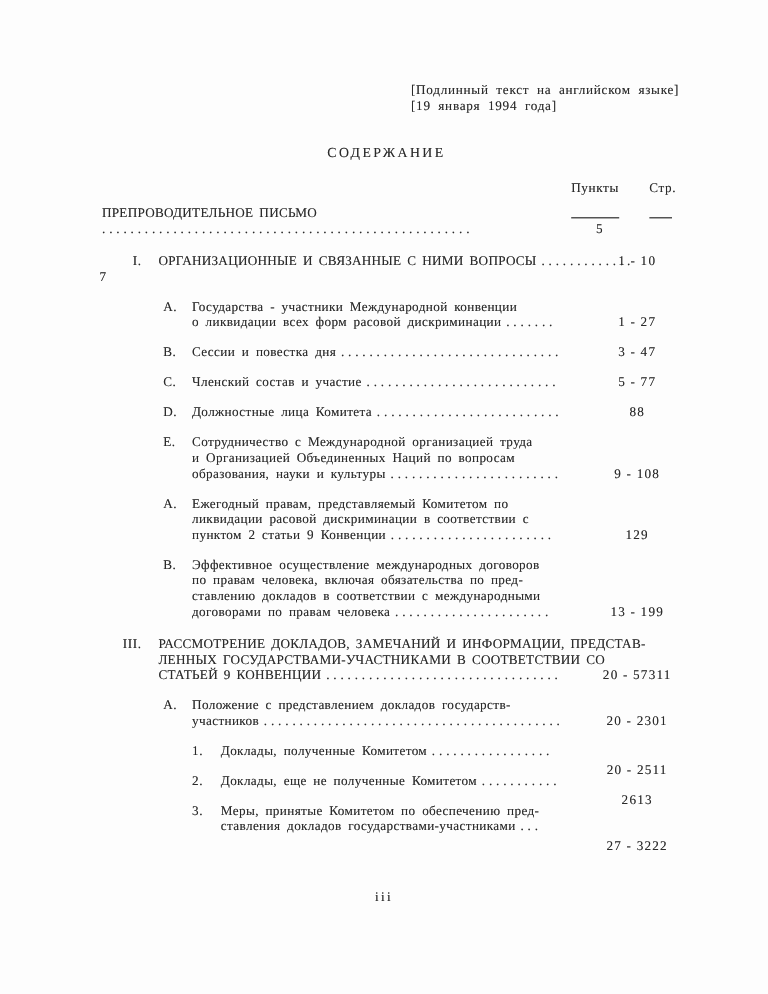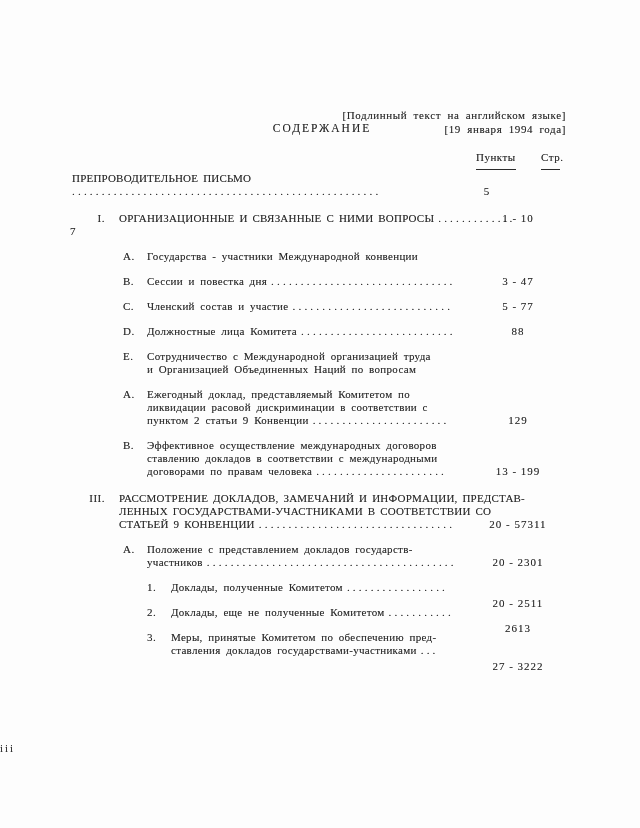--- a/index.html
+++ b/index.html
@@ -12,37 +12,37 @@
     width:640px;height:828px;
     background:var(--paper);
     color:var(--ink);
     font-family:"Liberation Serif","DejaVu Serif",serif;
     font-size:11px;
     overflow:hidden;
     text-shadow:0 0 .5px rgba(43,43,43,.45);
   }
   .src-note{
     position:absolute;top:68px;right:74px;
-    text-align:right;line-height:14px;
-    letter-spacing:.6px;word-spacing:3px;margin-top:40px;
+    text-align:left;line-height:14px;
+    letter-spacing:.6px;word-spacing:3px;
   }
   .doc-title{
     position:absolute;top:122px;left:4px;right:0;
     text-align:center;
     font-size:11.5px;letter-spacing:2px;word-spacing:5px;
   }
   .colhead{
     position:absolute;top:151px;
     letter-spacing:.5px;
   }
-  .colhead .u{border-bottom:1px solid var(--ink);padding-bottom:6px;}
+  .colhead .u{border-bottom:1px solid var(--ink);padding-bottom:18px;}
   .colhead.items{left:476px;}
   .colhead.page{left:541px;}
   .entries{
-    position:absolute;top:172px;left:0;width:556px;
+    position:absolute;top:172px;left:13px;width:556px;
   }
   .entry{position:relative;}
   .entry .line{position:relative;height:13px;line-height:13px;white-space:nowrap;}
   .lvl-plain  {margin-left:72px;margin-top:12px;}
   .lvl-section{margin-left:119px;margin-top:14px;}
   .lvl-letter {margin-left:147px;margin-top:12px;}
   .lvl-number {margin-left:171px;margin-top:12px;}
   .entry:first-child{margin-top:0;}
   .marker{position:absolute;top:0;letter-spacing:.5px;}
   .lvl-section .marker{left:-47px;width:33px;text-align:right;}
@@ -52,21 +52,21 @@
   .dots{letter-spacing:3.2px;padding-left:4px;}
   .dots:first-child{padding-left:0;}
   .ref{position:absolute;top:0;width:100px;text-align:center;letter-spacing:1px;}
   .lvl-plain   .ref{left:365px;}
   .lvl-section .ref{left:349px;}
   .lvl-letter  .ref{left:321px;}
   .lvl-number  .ref{left:297px;margin-top:16px;}
   .line.ind-margin{margin-left:-49px;}
   .page-num{
     position:absolute;top:742px;left:0;right:0;
-    text-align:left;letter-spacing:2px;
+    text-align:center;letter-spacing:2px;
   }
 </style>
 </head>
 <body>
 
 <div class="page">
 
   <div class="src-note">
     <div>[Подлинный текст на английском языке]</div>
     <div>[19 января 1994 года]</div>
@@ -81,41 +81,44 @@
       <div class="entry lvl-plain">
         <div class="line"><span class="txt">ПРЕПРОВОДИТЕЛЬНОЕ ПИСЬМО</span></div>
         <div class="line"><span class="dots">....................................................</span><span class="ref">5</span></div>
       </div>
       <div class="entry lvl-section">
         <div class="line"><span class="marker">I.</span><span class="txt">ОРГАНИЗАЦИОННЫЕ И СВЯЗАННЫЕ С НИМИ ВОПРОСЫ</span><span class="dots">.............</span><span class="ref">1 - 10</span></div>
         <div class="line ind-margin"><span class="txt">7</span></div>
       </div>
       <div class="entry lvl-letter">
         <div class="line"><span class="marker">A.</span><span class="txt">Государства - участники Международной конвенции</span></div>
+        <div class="line"><span class="txt">о ликвидации всех форм расовой дискриминации</span><span class="dots">.......</span><span class="ref">1 - 27</span></div>
       </div>
       <div class="entry lvl-letter">
         <div class="line"><span class="marker">B.</span><span class="txt">Сессии и повестка дня</span><span class="dots">...............................</span><span class="ref">3 - 47</span></div>
       </div>
       <div class="entry lvl-letter">
         <div class="line"><span class="marker">C.</span><span class="txt">Членский состав и участие</span><span class="dots">...........................</span><span class="ref">5 - 77</span></div>
       </div>
       <div class="entry lvl-letter">
         <div class="line"><span class="marker">D.</span><span class="txt">Должностные лица Комитета</span><span class="dots">..........................</span><span class="ref">88</span></div>
       </div>
       <div class="entry lvl-letter">
         <div class="line"><span class="marker">E.</span><span class="txt">Сотрудничество с Международной организацией труда</span></div>
         <div class="line"><span class="txt">и Организацией Объединенных Наций по вопросам</span></div>
+        <div class="line"><span class="txt">образования, науки и культуры</span><span class="dots">........................</span><span class="ref">9 - 108</span></div>
       </div>
       <div class="entry lvl-letter">
-        <div class="line"><span class="marker">A.</span><span class="txt">Ежегодный доклад, представляемый Комитетом по</span></div>
+        <div class="line"><span class="marker">A.</span><span class="txt">Ежегодный правам, представляемый Комитетом по</span></div>
         <div class="line"><span class="txt">ликвидации расовой дискриминации в соответствии с</span></div>
         <div class="line"><span class="txt">пунктом 2 статьи 9 Конвенции</span><span class="dots">.......................</span><span class="ref">129</span></div>
       </div>
       <div class="entry lvl-letter">
         <div class="line"><span class="marker">B.</span><span class="txt">Эффективное осуществление международных договоров</span></div>
+        <div class="line"><span class="txt">по правам человека, включая обязательства по пред-</span></div>
         <div class="line"><span class="txt">ставлению докладов в соответствии с международными</span></div>
         <div class="line"><span class="txt">договорами по правам человека</span><span class="dots">......................</span><span class="ref">13 - 199</span></div>
       </div>
       <div class="entry lvl-section">
         <div class="line"><span class="marker">III.</span><span class="txt">РАССМОТРЕНИЕ ДОКЛАДОВ, ЗАМЕЧАНИЙ И ИНФОРМАЦИИ, ПРЕДСТАВ-</span></div>
         <div class="line"><span class="txt">ЛЕННЫХ ГОСУДАРСТВАМИ-УЧАСТНИКАМИ В СООТВЕТСТВИИ СО</span></div>
         <div class="line"><span class="txt">СТАТЬЕЙ 9 КОНВЕНЦИИ</span><span class="dots">.................................</span><span class="ref">20 - 57311</span></div>
       </div>
       <div class="entry lvl-letter">
         <div class="line"><span class="marker">A.</span><span class="txt">Положение с представлением докладов государств-</span></div>

